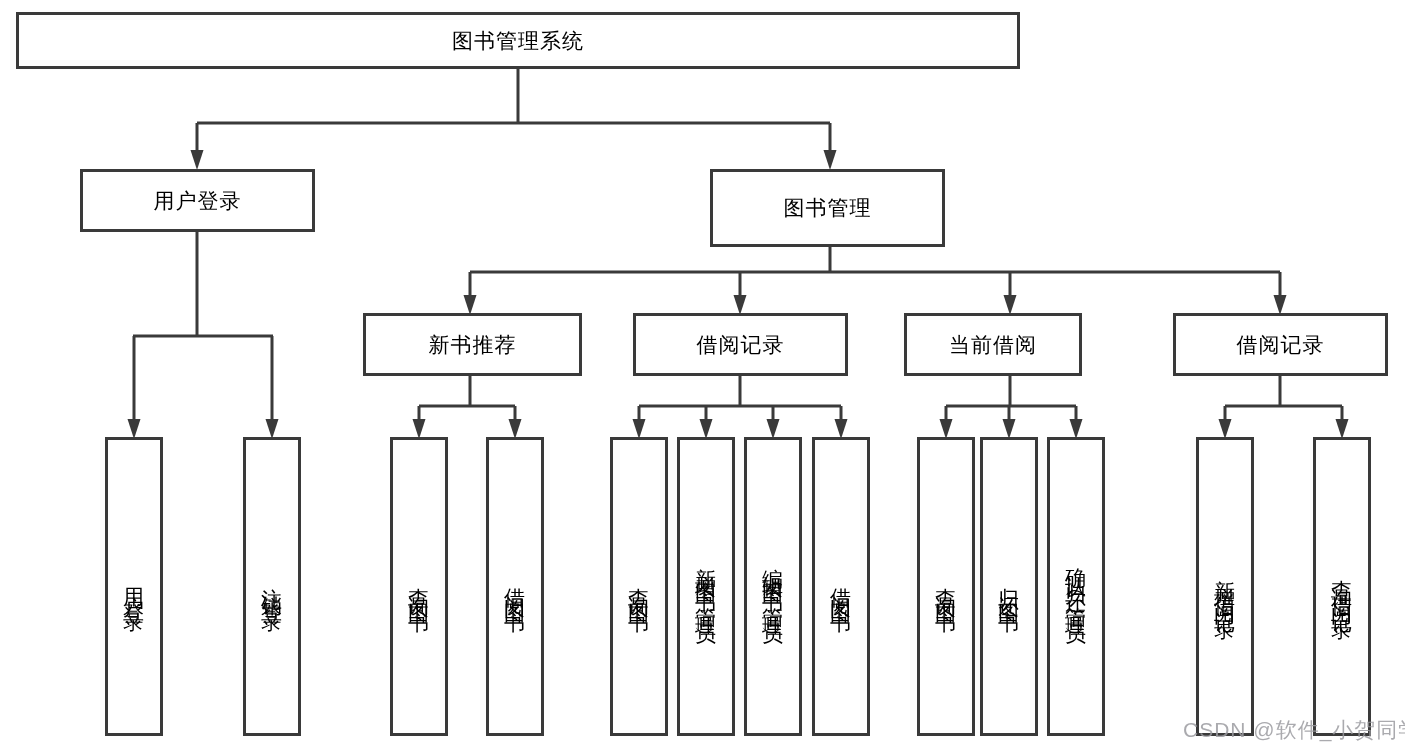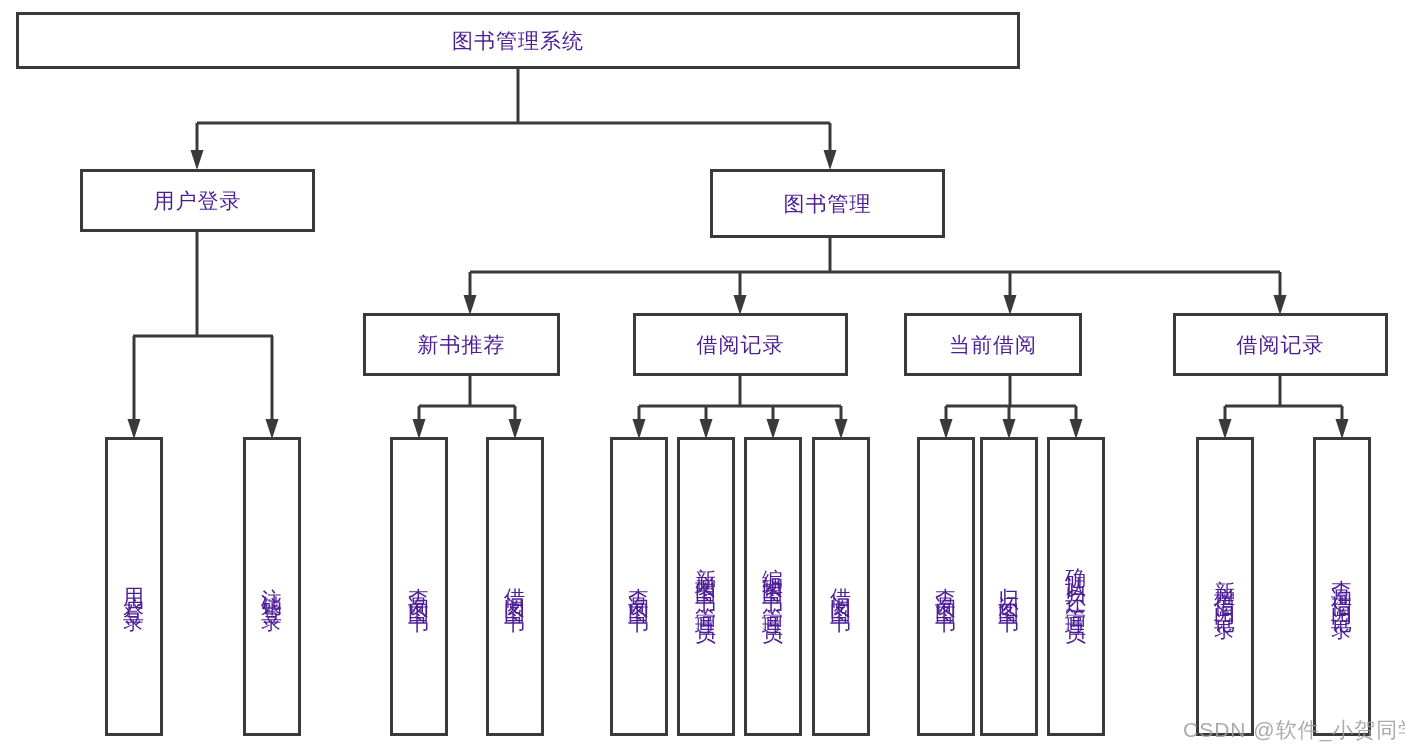--- a/index.html
+++ b/index.html
@@ -7,21 +7,21 @@
     width:1405px;height:747px;position:relative;overflow:hidden;
     background:#ffffff;
     font-family:"Liberation Sans","DejaVu Sans",sans-serif;
   }
   .canvas{position:absolute;left:0;top:0;width:1405px;height:747px;}
   svg.wires{position:absolute;left:0;top:0;z-index:1;}
   .node{
     position:absolute;z-index:2;box-sizing:border-box;
     background:#ffffff;border:3px solid #3a3a3a;
     display:flex;align-items:center;justify-content:center;
-    color:#4c1d95;
+    color:#000000;
   }
   .node.h span{font-size:21px;letter-spacing:1px;white-space:nowrap;}
   .node.v span{
     writing-mode:vertical-rl;
     font-size:21px;letter-spacing:8px;line-height:1;
     white-space:nowrap;
   }
   .watermark{
     position:absolute;z-index:5;left:1183px;top:716px;
     font-size:21px;letter-spacing:1px;white-space:nowrap;
@@ -69,25 +69,25 @@
     <polygon fill="#3a3a3a" stroke="none" points="1335.5,419 1348.5,419 1342,439"></polygon>
   </svg>
 
   <div class="node h" style="left:16px;top:12px;width:1004px;height:57px">
     <span>图书管理系统</span>
   </div>
 
   <div class="node h" style="left:80px;top:169px;width:235px;height:63px">
     <span>用户登录</span>
   </div>
-  <div class="node h" style="left:710px;top:169px;width:235px;height:69px">
+  <div class="node h" style="left:710px;top:169px;width:235px;height:78px">
     <span>图书管理</span>
   </div>
 
-  <div class="node h" style="left:363px;top:313px;width:197px;height:63px">
+  <div class="node h" style="left:363px;top:313px;width:219px;height:63px">
     <span>新书推荐</span>
   </div>
   <div class="node h" style="left:633px;top:313px;width:215px;height:63px">
     <span>借阅记录</span>
   </div>
   <div class="node h" style="left:904px;top:313px;width:178px;height:63px">
     <span>当前借阅</span>
   </div>
   <div class="node h" style="left:1173px;top:313px;width:215px;height:63px">
     <span>借阅记录</span>

